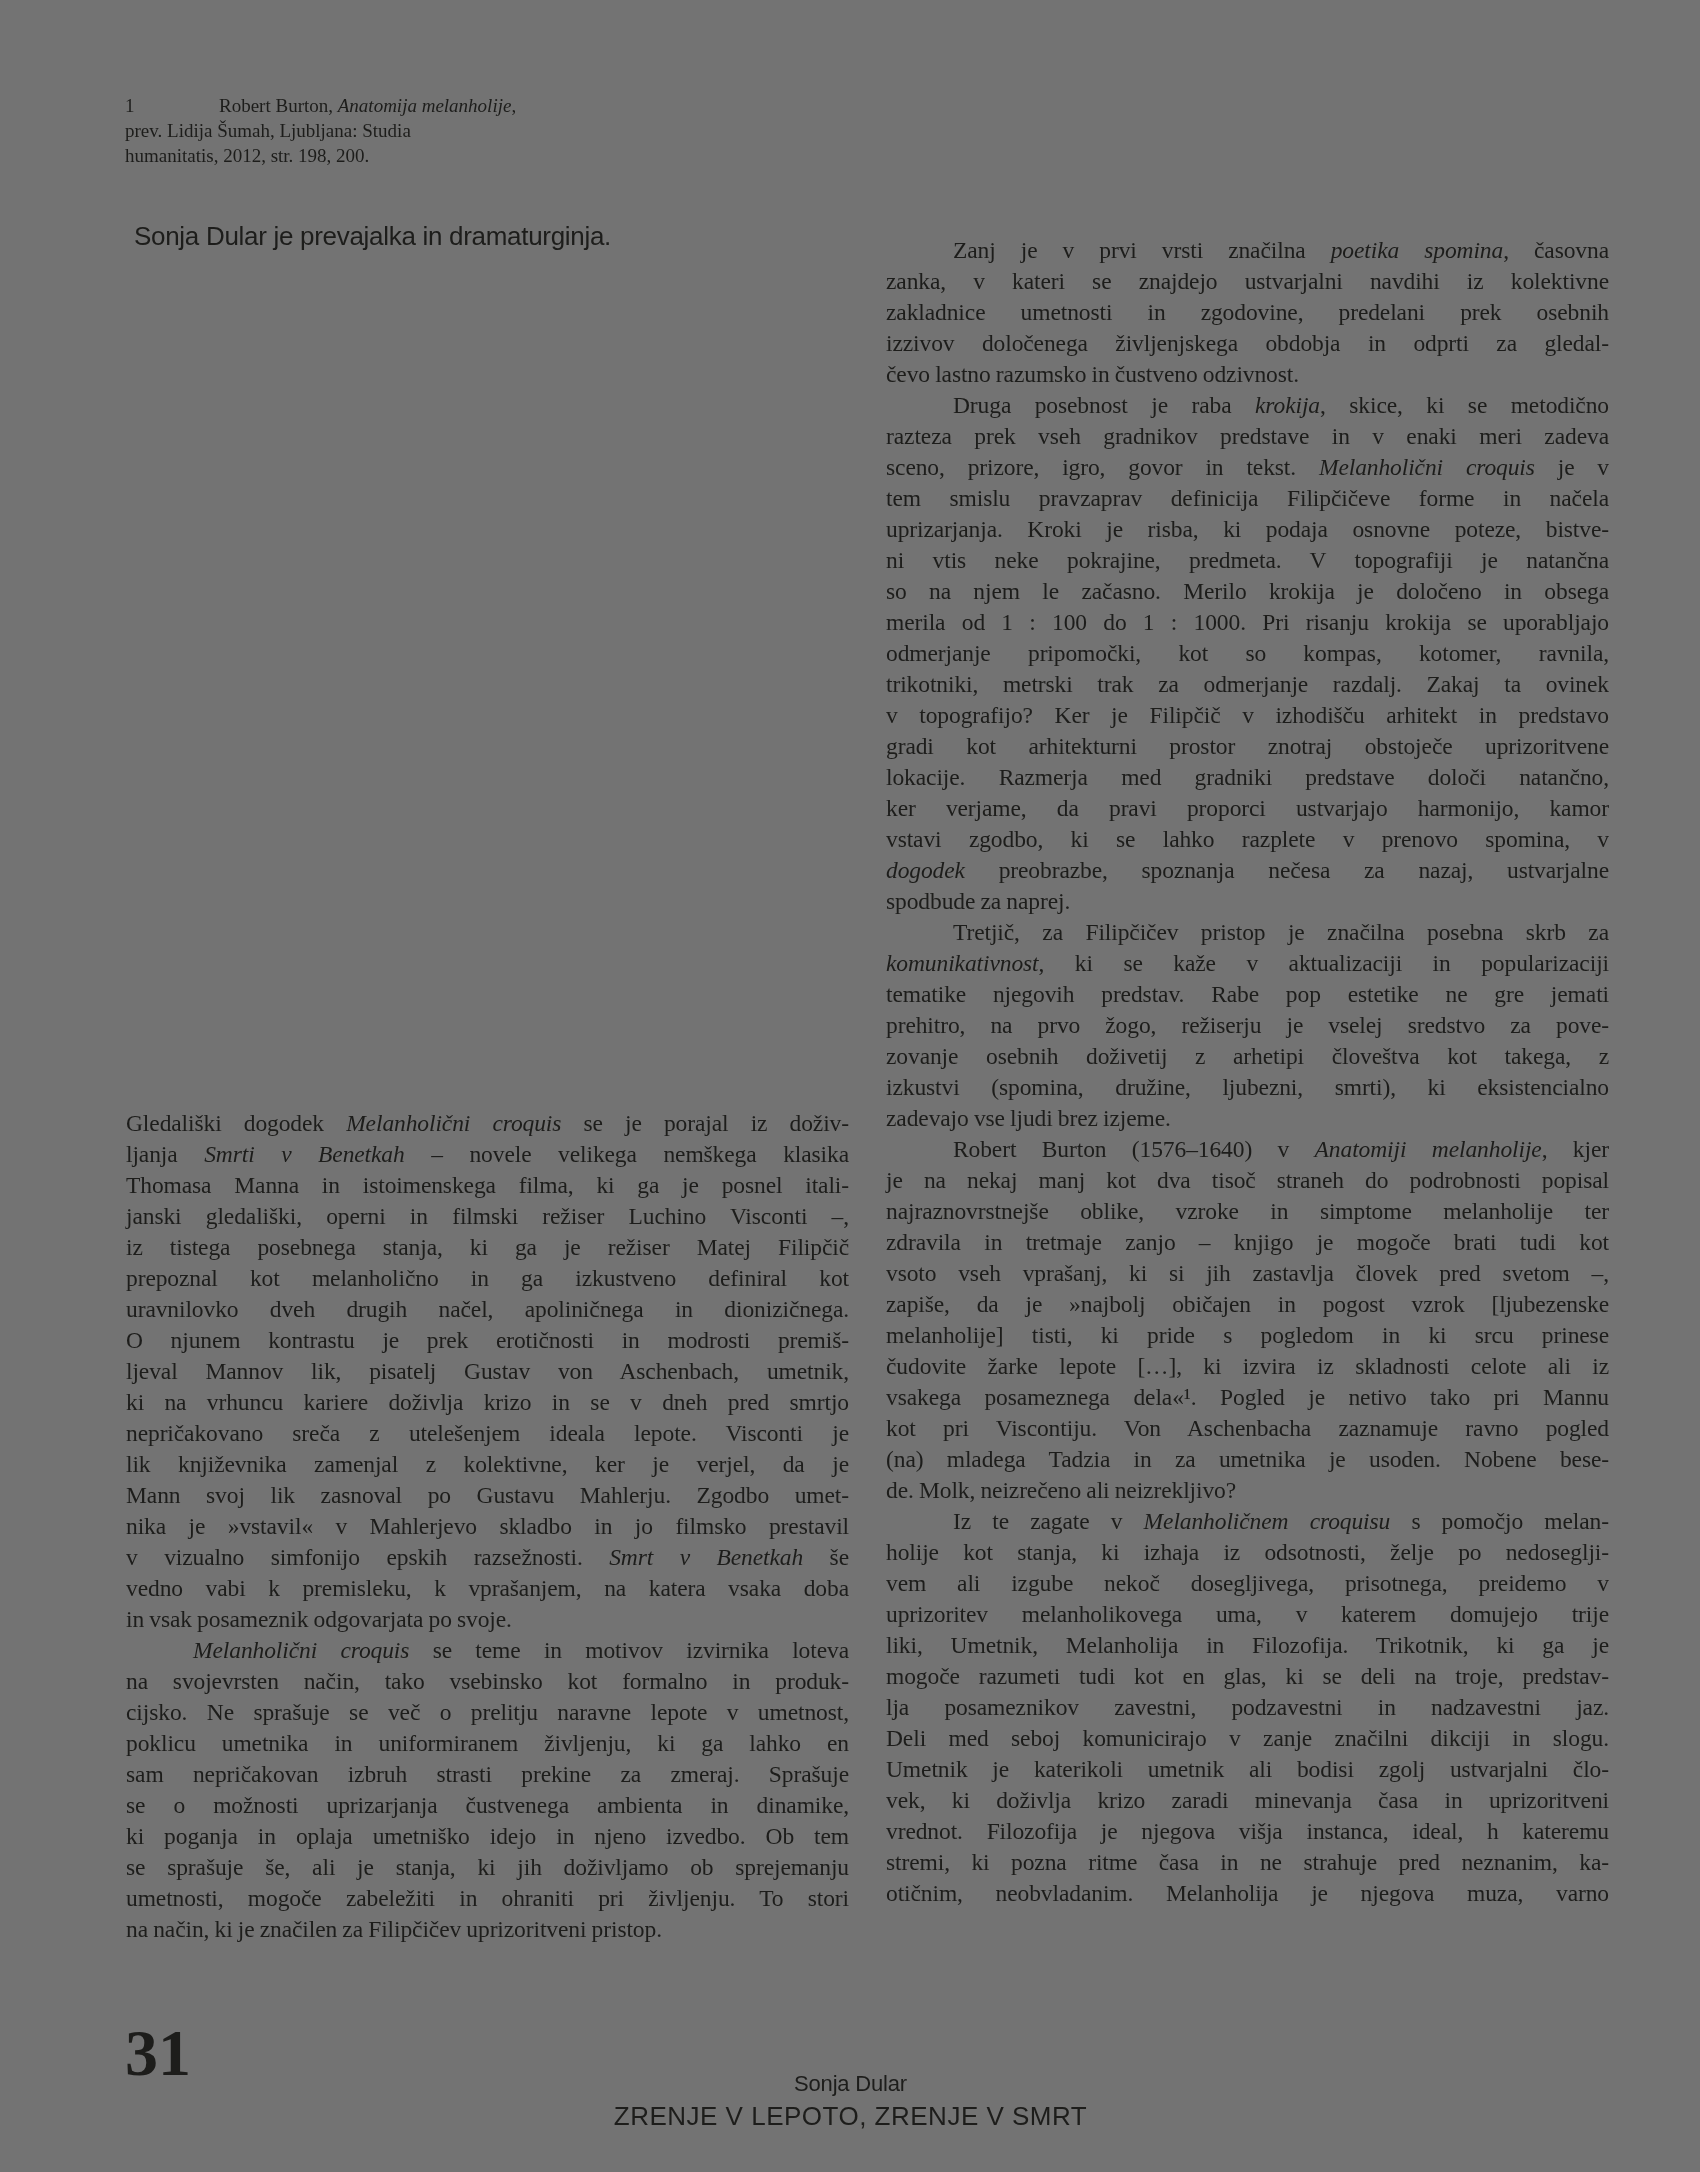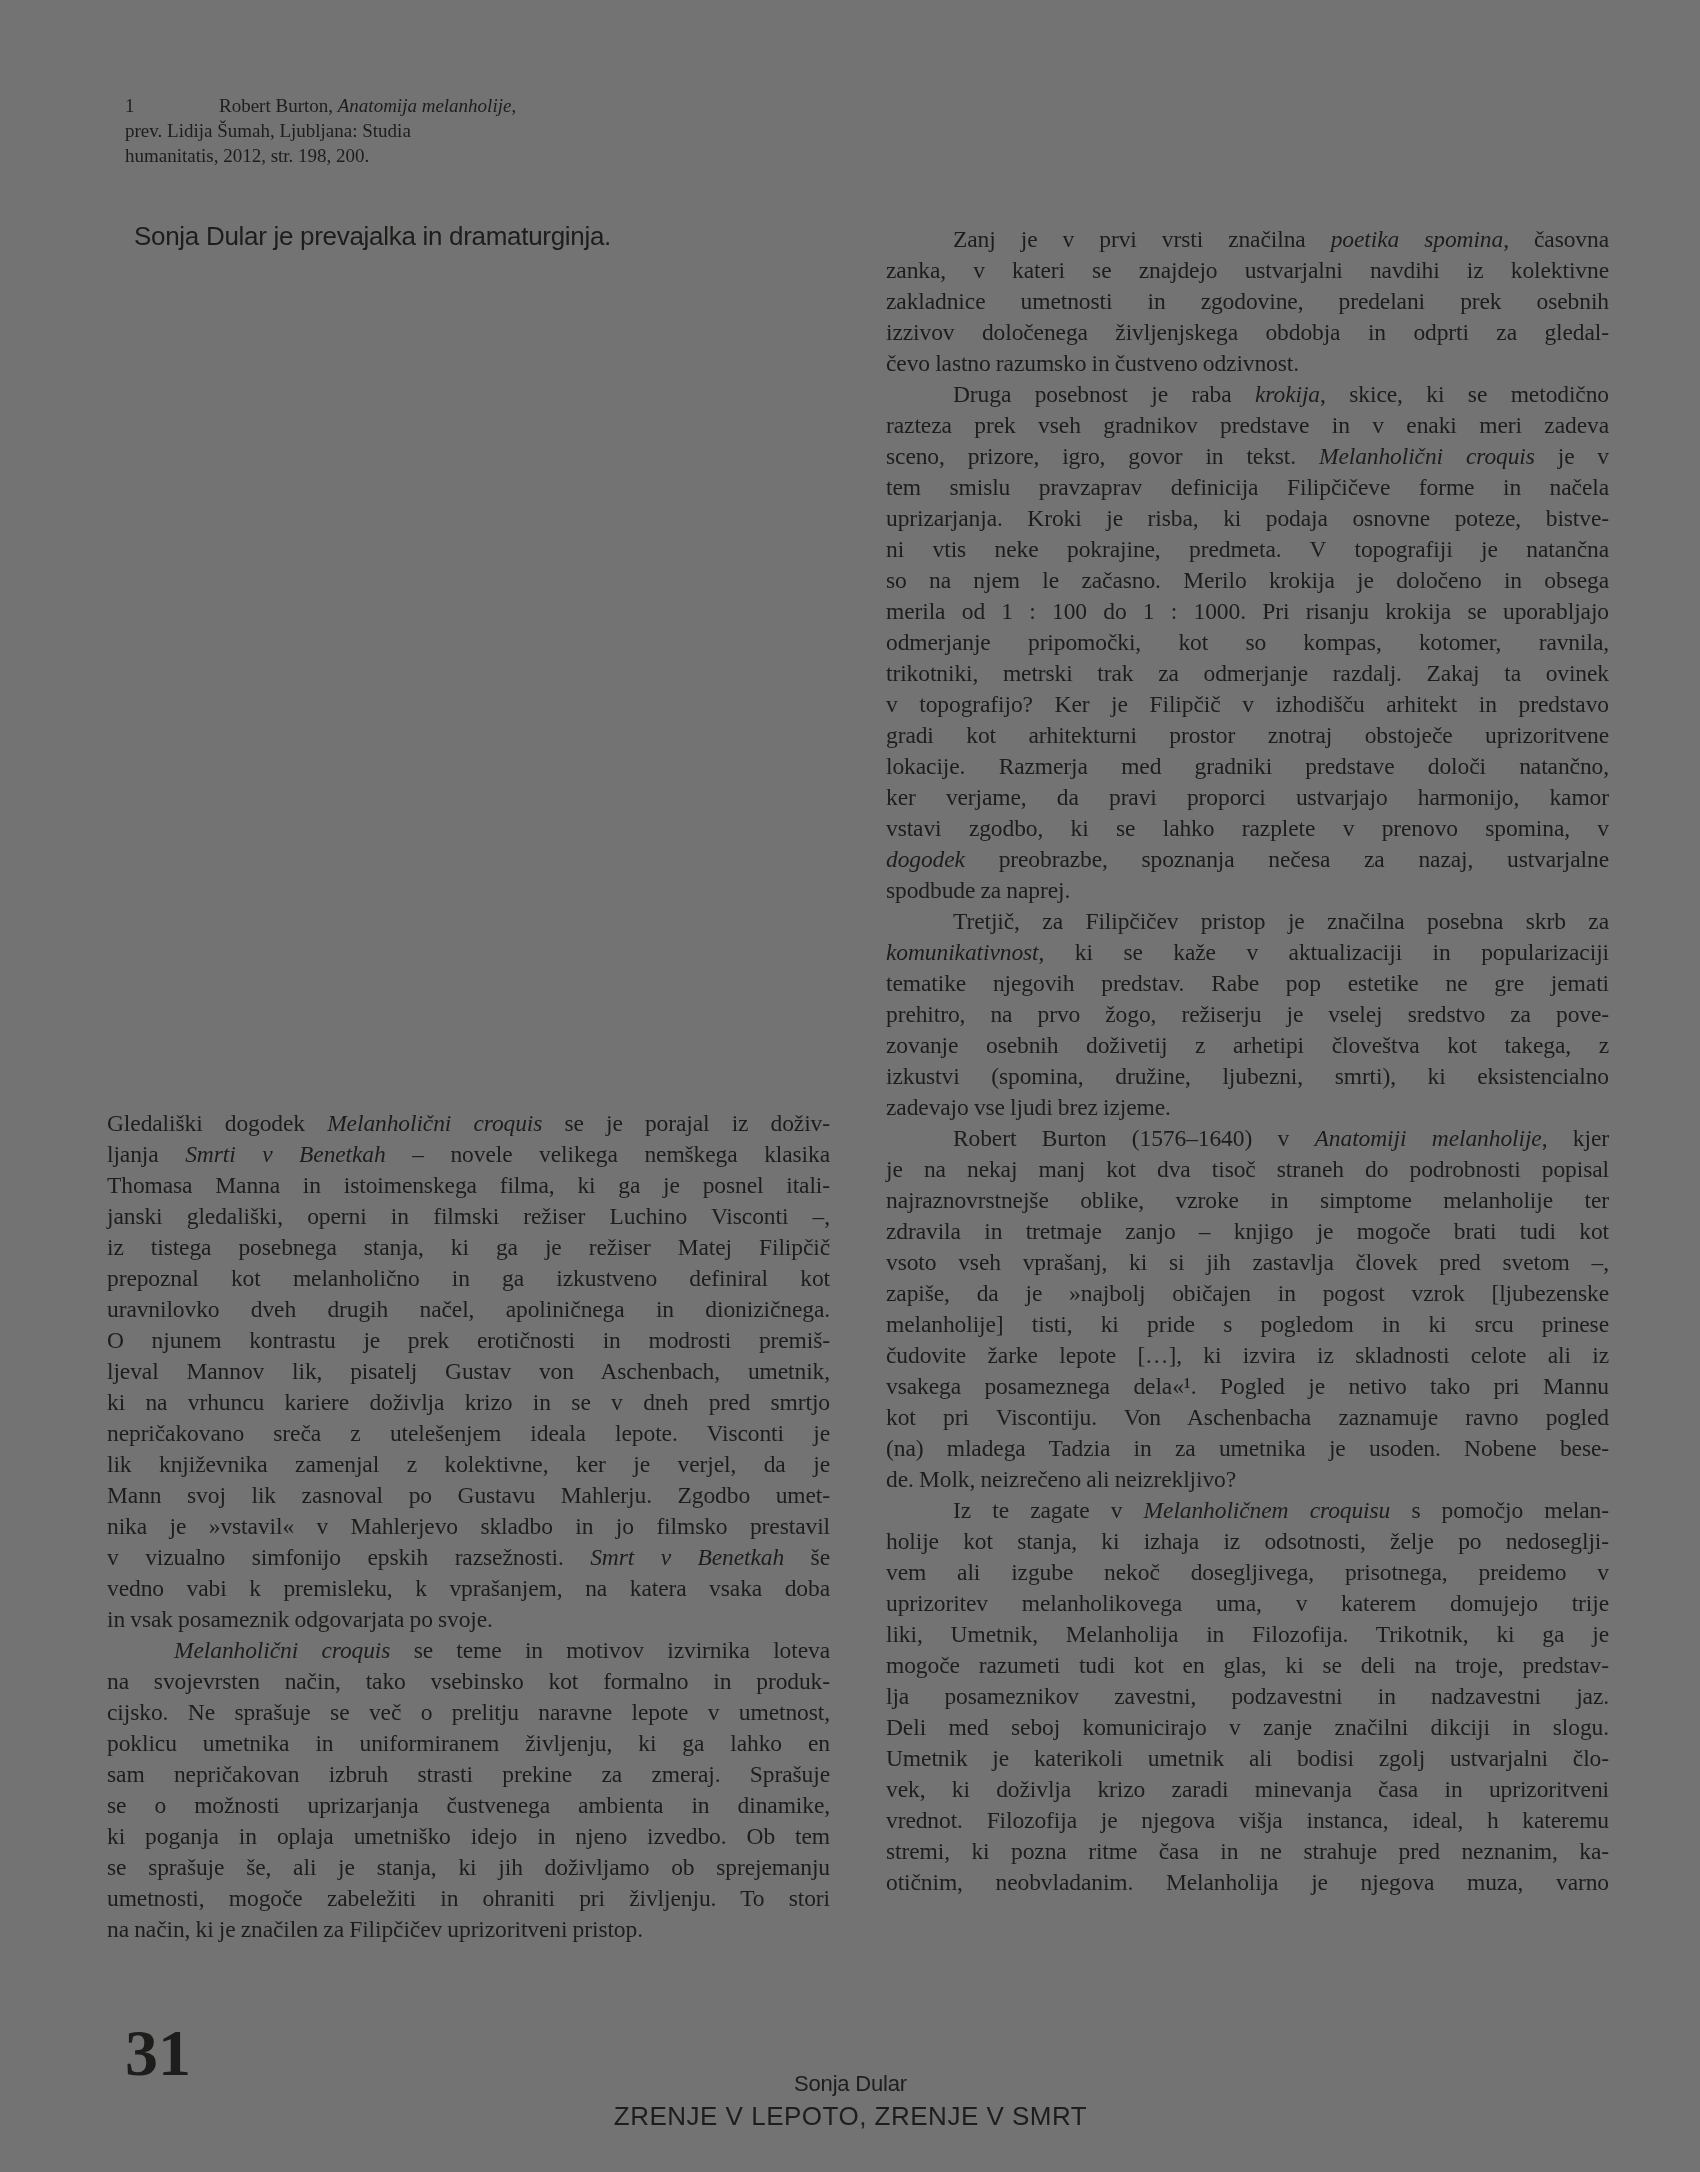--- a/index.html
+++ b/index.html
@@ -29,22 +29,22 @@
     font-size: 26px; line-height: 30px; letter-spacing: -0.3px;
   }
 
   
   .column {
     position: absolute; width: 723px;
     font-family: "Liberation Serif", serif;
     font-size: 23.5px; line-height: 31px;
     letter-spacing: -0.1px; word-spacing: -0.6px;
   }
-  .col-left  { left: 107px;  top: 1108px; }
-  .col-right { left: 886px; top: 224px;  }
+  .col-left  { left: 126px;  top: 1108px; }
+  .col-right { left: 886px; top: 235px;  }
   .line { text-align: justify; text-align-last: justify; }
   .line.para-end { text-align-last: left; }
   .line.indent { text-indent: 67px; }
   .line i { font-style: italic; }
 
   
   .page-number {
     position: absolute; left: 125px; top: 2020px;
     font-family: "Liberation Serif", serif;
     font-size: 66px; line-height: 1; font-weight: bold;

